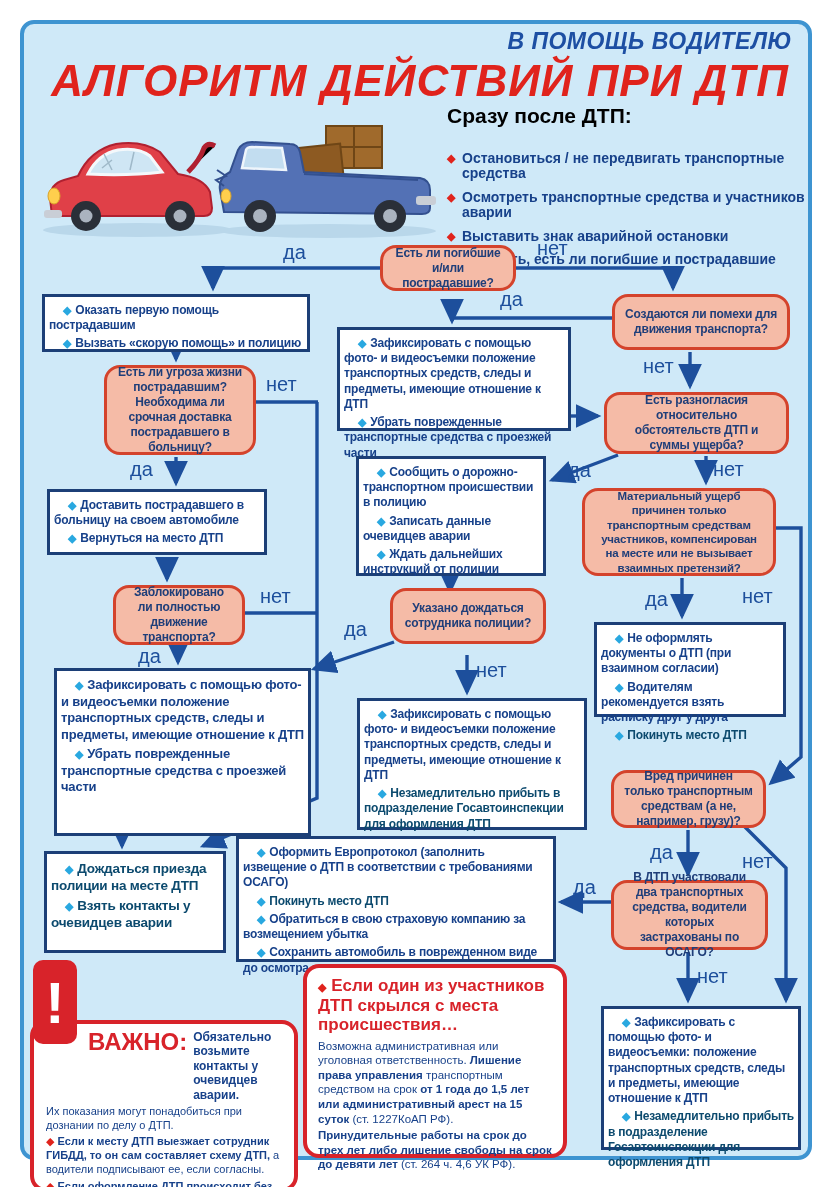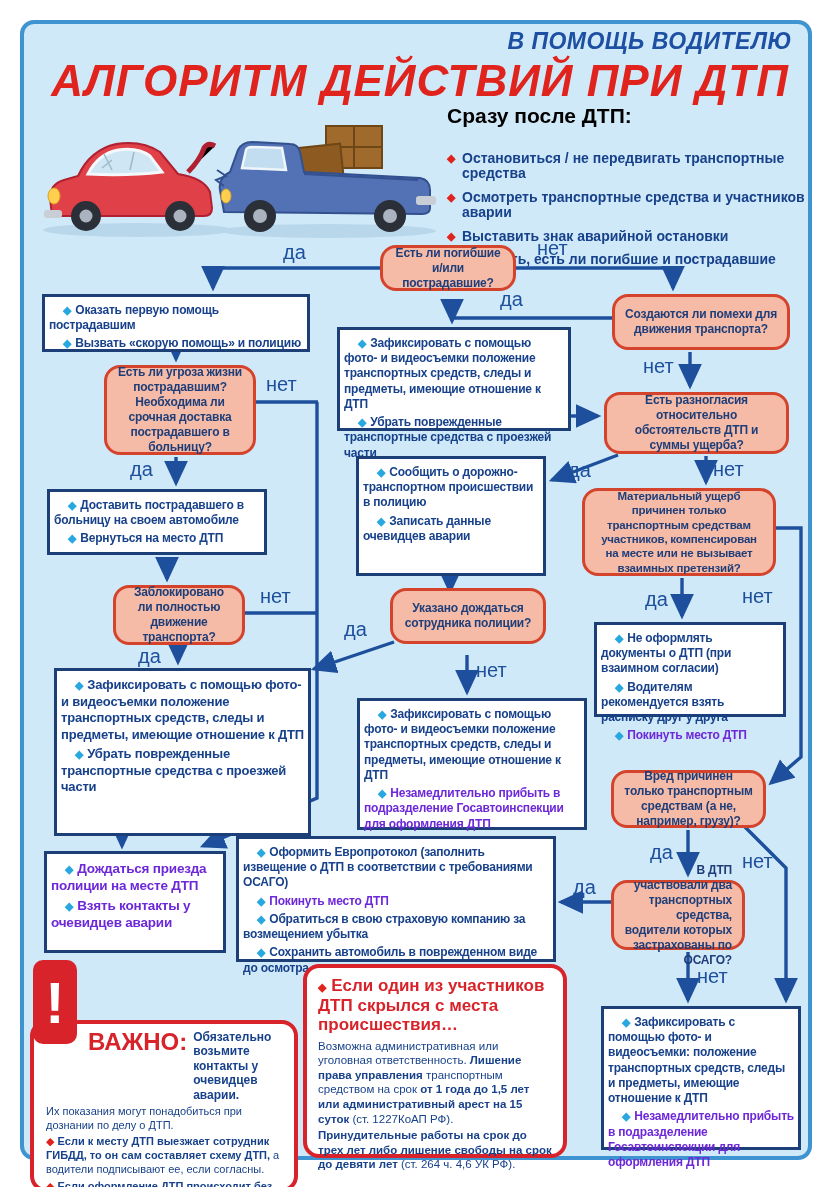--- a/index.html
+++ b/index.html
@@ -21,21 +21,21 @@
   .dm-red{color:#e0231c;font-size:11px;}
   .dm{color:#29a8e0;font-size:11px;margin-right:4px;}
   .dbox{position:absolute;background:#f5bba7;border:3px solid #d4432c;border-radius:16px;
         color:#1f3e79;font-weight:bold;font-size:12px;line-height:1.25;letter-spacing:-0.2px;
         display:flex;align-items:center;justify-content:center;text-align:center;
         padding:4px 10px;box-sizing:border-box;}
   .abox{position:absolute;background:#ffffff;border:3px solid #1c3f77;color:#17418a;
         font-weight:bold;font-size:12px;line-height:1.27;letter-spacing:-0.2px;
         padding:6px 4px;box-sizing:border-box;}
   .abox .li{text-indent:14px;margin-bottom:3px;}
-  .red{color:#6d28d9;}
+  .red{color:#0c4a6e;}
   .lbl{position:absolute;color:#1d4f9c;font-size:20px;}
   .imp-box{position:absolute;left:30px;top:986px;width:268px;height:172px;background:#fff;
            border:4px solid #d8232a;border-radius:16px;box-sizing:border-box;
            padding:6px 8px 4px 12px;margin-top:34px;}
   .imp-head{margin-left:42px;display:flex;gap:6px;align-items:flex-start;}
   .imp-label{color:#d8232a;font-weight:bold;font-size:24px;line-height:1;}
   .imp-lead{color:#17418a;font-weight:bold;font-size:12px;line-height:1.2;}
   .imp-p{color:#17418a;font-size:11px;line-height:1.25;margin:3px 0 0 0;}
   .imp-p b{font-weight:bold;}
   .excl{position:absolute;left:33px;top:960px;width:44px;height:84px;background:#d8232a;
@@ -150,39 +150,40 @@
     </div>
   <div class="dbox" style="left:113px;top:585px;width:132px;height:60px;">
       <span>Заблокировано ли полностью движение транспорта?</span>
     </div>
   <div class="dbox" style="left:390px;top:588px;width:156px;height:56px;">
       <span>Указано дождаться сотрудника полиции?</span>
     </div>
   <div class="dbox" style="left:611px;top:770px;width:155px;height:58px;">
       <span>Вред причинен только транспортным средствам (а не, например, грузу)?</span>
     </div>
-  <div class="dbox" style="left:611px;top:880px;width:134px;height:70px;text-align:right;">
+  <div class="dbox" style="left:611px;top:880px;width:157px;height:70px;">
       <span>В ДТП участвовали два транспортных средства, водители которых застрахованы по ОСАГО?</span>
     </div>
 
   <div class="abox" style="left:42px;top:294px;width:268px;height:58px;">
     <div class="li"><span class="dm">◆</span><span>Оказать первую помощь пострадавшим</span></div>
     <div class="li"><span class="dm">◆</span><span>Вызвать «скорую помощь» и полицию</span></div>
   </div>
   <div class="abox" style="left:337px;top:327px;width:234px;height:104px;">
     <div class="li"><span class="dm">◆</span><span>Зафиксировать с помощью фото- и видеосъемки положение транспортных средств, следы и предметы, имеющие отношение к ДТП</span></div>
     <div class="li"><span class="dm">◆</span><span>Убрать поврежденные транспортные средства с проезжей части</span></div>
   </div>
   <div class="abox" style="left:47px;top:489px;width:220px;height:66px;">
     <div class="li"><span class="dm">◆</span><span>Доставить пострадавшего в больницу на своем автомобиле</span></div>
     <div class="li"><span class="dm">◆</span><span>Вернуться на место ДТП</span></div>
   </div>
   <div class="abox" style="left:356px;top:456px;width:190px;height:120px;">
     <div class="li"><span class="dm">◆</span><span>Сообщить о дорожно-транспортном происшествии в полицию</span></div>
     <div class="li"><span class="dm">◆</span><span>Записать данные очевидцев аварии</span></div>
+    <div class="li"><span class="dm">◆</span><span>Ждать дальнейших инструкций от полиции</span></div>
   </div>
   <div class="abox" style="left:54px;top:668px;width:257px;height:168px;font-size:13px;">
     <div class="li"><span class="dm">◆</span><span>Зафиксировать с помощью фото- и видеосъемки положение транспортных средств, следы и предметы, имеющие отношение к ДТП</span></div>
     <div class="li"><span class="dm">◆</span><span>Убрать поврежденные транспортные средства с проезжей части</span></div>
   </div>
   <div class="abox" style="left:357px;top:698px;width:230px;height:132px;">
     <div class="li"><span class="dm">◆</span><span>Зафиксировать с помощью фото- и видеосъемки положение транспортных средств, следы и предметы, имеющие отношение к ДТП</span></div>
     <div class="li"><span class="dm">◆</span><span class="red">Незамедлительно прибыть в подразделение Госавтоинспекции для оформления ДТП</span></div>
   </div>
   <div class="abox" style="left:44px;top:851px;width:182px;height:102px;font-size:13.5px;">

